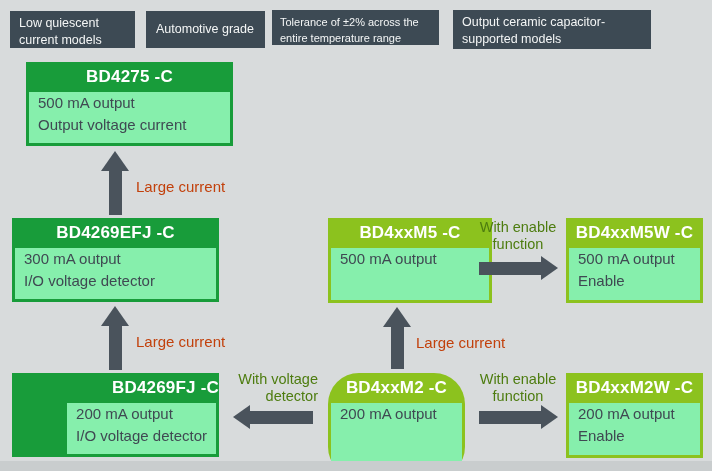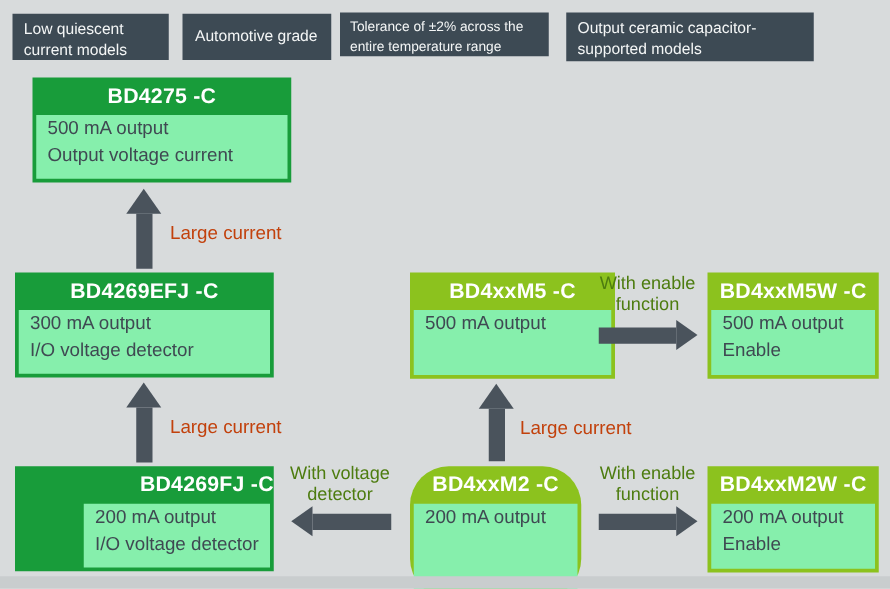--- a/index.html
+++ b/index.html
@@ -139,20 +139,20 @@
     <div class="ar-stem"></div>
     <div class="ar-head"></div>
   </div>
 
   <div class="alabel2" style="left:475px; top:371px; width:86px;">With enable function</div>
   <div class="arrow-right" style="left:479px; top:405px; width:79px;">
     <div class="ar-stem"></div>
     <div class="ar-head"></div>
   </div>
 
-  <div class="alabel2" style="left:226px; top:371px; width:92px;">With voltage detector</div>
+  <div class="alabel2" style="left:226px; top:371px; width:92px;text-align:right;">With voltage detector</div>
   <div class="arrow-left" style="left:233px; top:405px; width:80px;">
     <div class="al-head"></div>
     <div class="al-stem"></div>
   </div>
 
   <div class="footer-bar"></div>
 </div>
 
 </body></html>

